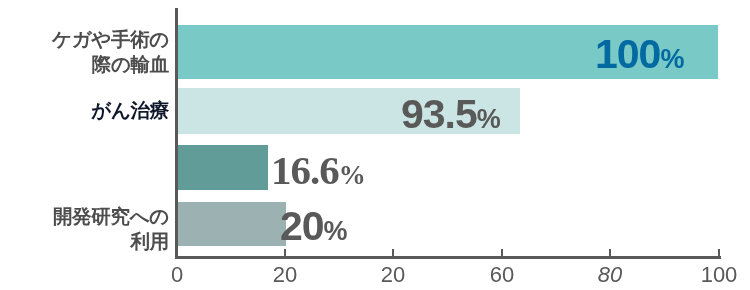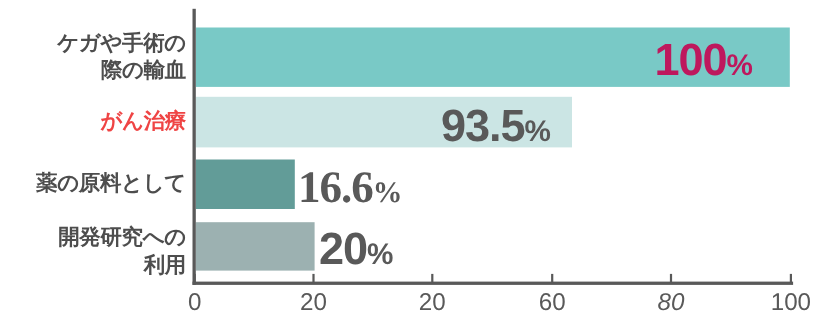--- a/index.html
+++ b/index.html
@@ -95,40 +95,39 @@
     letter-spacing: -0.5px;
   }
 </style>
 </head>
 <body style="background: rgb(255, 255, 255);">
 
 <div id="chart-root">
 
   <div class="cat-label" style="top: 27px; color: rgb(77, 77, 77);">ケガや手術の
 際の輸血</div>
-  <div class="cat-label" style="top: 98px; color: #ef4444; text-align: right;">がん治療</div>
-  <div class="cat-label" style="top: 155px; color: rgb(77, 77, 77);">薬の原料として</div>
+  <div class="cat-label" style="top: 98px; color: #0f172a; text-align: right;">がん治療</div>
   <div class="cat-label" style="top: 204px; color: rgb(77, 77, 77); padding-left: 36px;">開発研究への
 利用</div>
 
   <div class="bar" style="top: 25px; height: 54px; width: 540px; background: rgb(121, 201, 198);"></div>
   <div class="bar" style="top: 88px; height: 46px; width: 341.82px; background: rgb(203, 229, 228);"></div>
   <div class="bar" style="top: 145px; height: 45px; width: 89.64px; background: rgb(98, 156, 152);"></div>
   <div class="bar" style="top: 202px; height: 44px; width: 108px; background: rgb(156, 177, 177);"></div>
 
-  <div class="value-label" style="left: 595px; top: 34px; color: #be185d;">
+  <div class="value-label" style="left: 595px; top: 34px; color: #0369a1;">
     <span class="num">100</span><span class="pct">%</span>
   </div>
   <div class="value-label" style="left: 401px; top: 94px; color: rgb(89, 89, 89);">
     <span class="num">93.5</span><span class="pct">%</span>
   </div>
   <div class="value-label" style="left: 271px; top: 150px; color: rgb(89, 89, 89); font-family: Liberation Serif, serif;">
     <span class="num">16.6</span><span class="pct">%</span>
   </div>
-  <div class="value-label" style="left: 290px; top: 206px; color: rgb(89, 89, 89);">
+  <div class="value-label" style="left: 280px; top: 206px; color: rgb(89, 89, 89);">
     <span class="num">20</span><span class="pct">%</span>
   </div>
 
   <div class="axis-y" style="background: rgb(89, 89, 89);"></div>
   <div class="axis-x" style="background: rgb(89, 89, 89);"></div>
 
   <div class="tick" style="left: 176px; background: rgb(89, 89, 89);"></div>
   <div class="tick" style="left: 284px; background: rgb(89, 89, 89);"></div>
   <div class="tick" style="left: 392px; background: rgb(89, 89, 89);"></div>
   <div class="tick" style="left: 501px; background: rgb(89, 89, 89);"></div>

